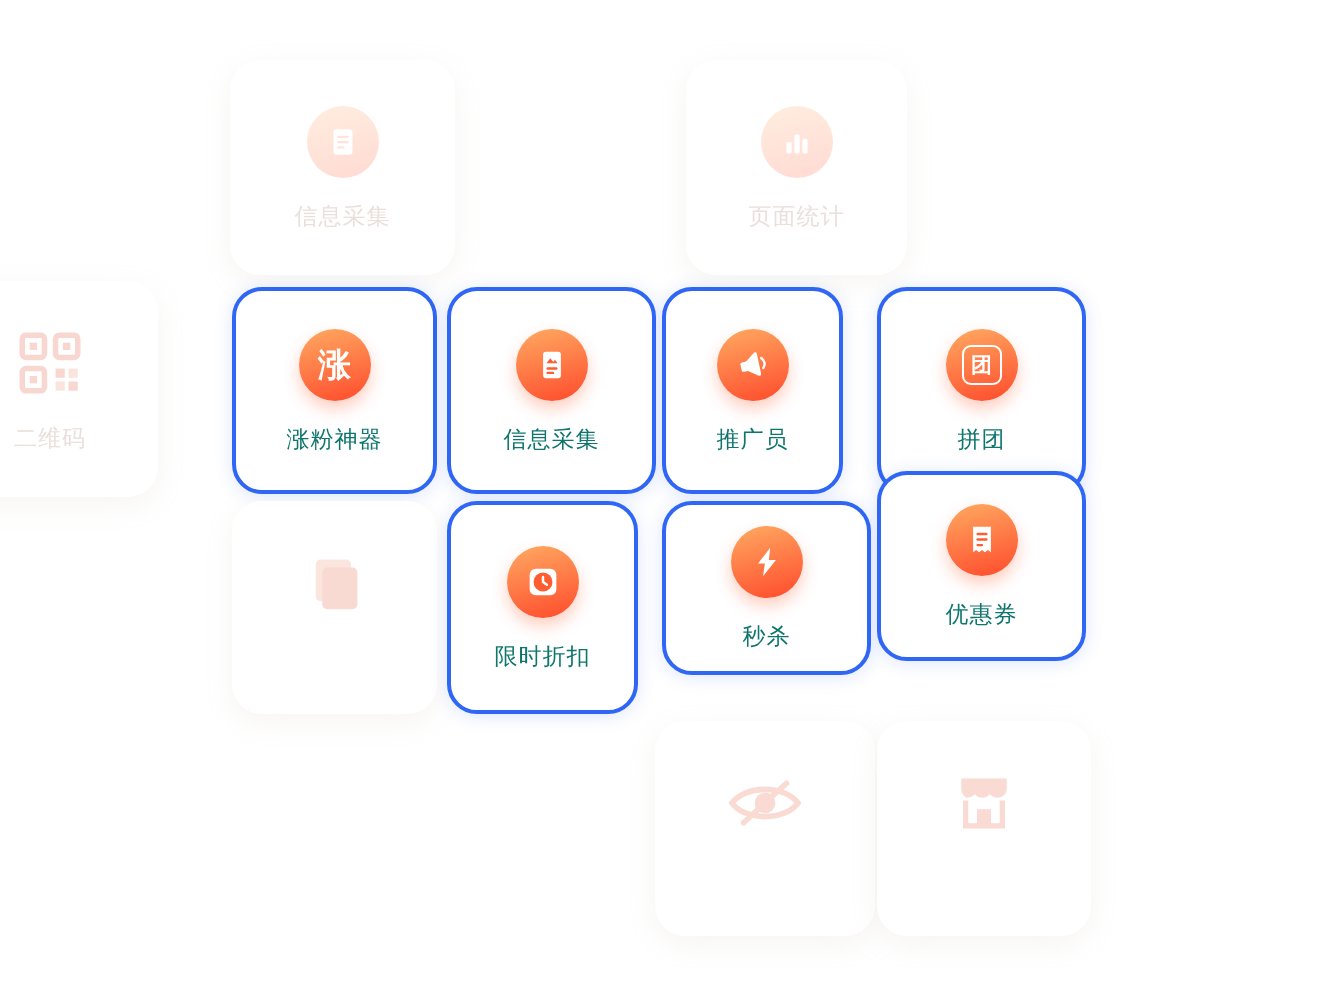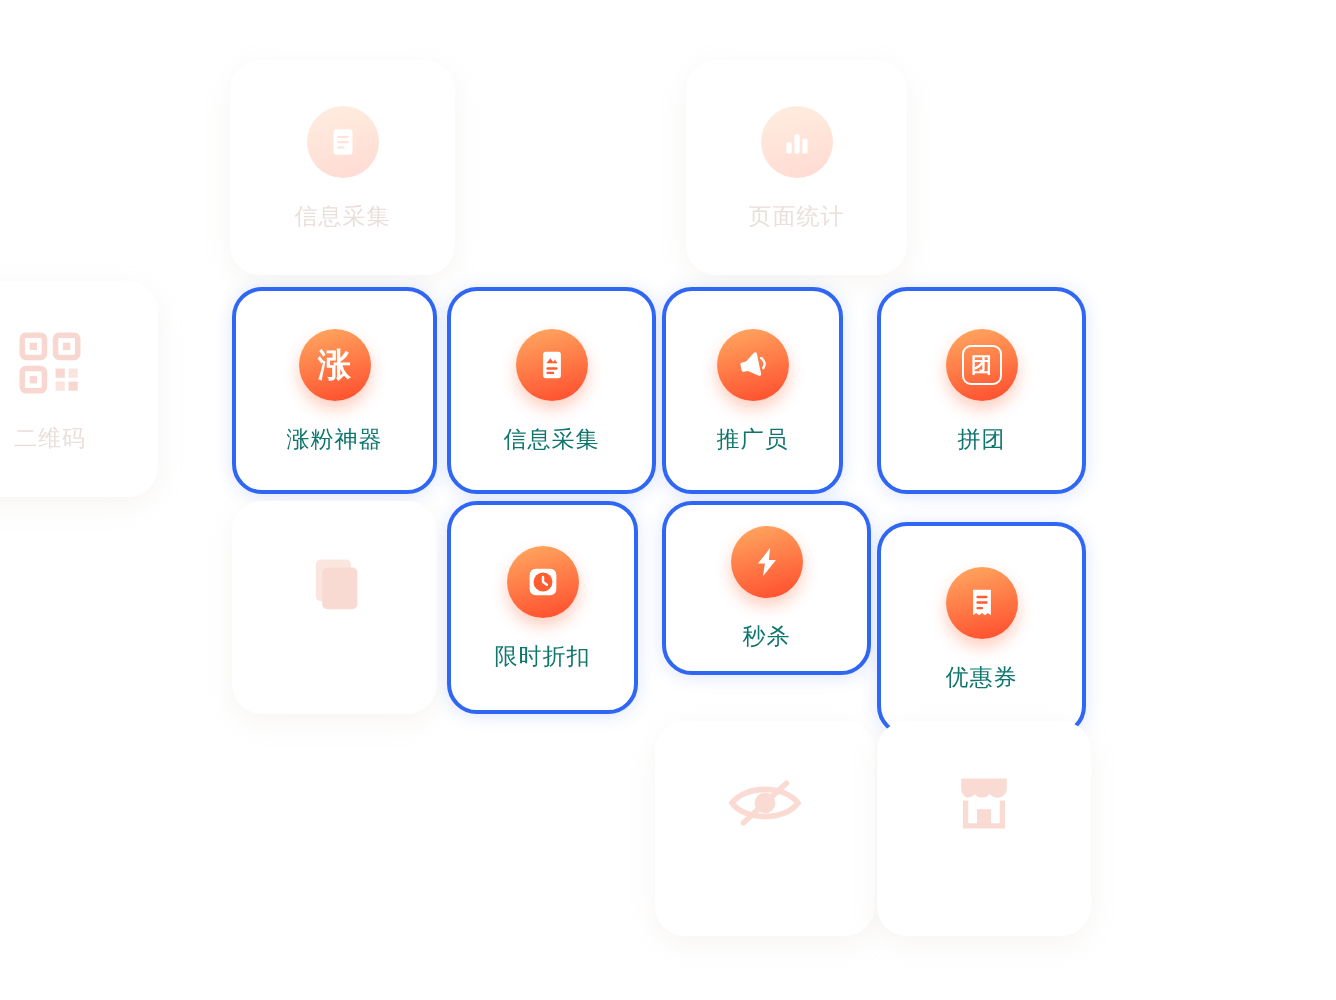--- a/index.html
+++ b/index.html
@@ -150,21 +150,21 @@
 
   <div class="card active" style="left:662px;top:501px;width:209px;height:174px">
     <div class="icon-circle">
       <svg viewBox="0 0 36 36" width="38" height="38" aria-hidden="true">
         <path d="M21 4.5 L9.5 19.5 L16 19.5 L14.2 31.5 L26.5 16 L19.7 16 Z" fill="#ffffff"></path>
       </svg>
     </div>
     <div class="label">秒杀</div>
   </div>
 
-  <div class="card active" style="left:877px;top:522px;width:209px;height:214px">
+  <div class="card active" style="left:877px;top:471px;width:209px;height:190px">
     <div class="icon-circle">
       <svg viewBox="0 0 36 36" width="40" height="40" aria-hidden="true">
         <path d="M10 6 h16 v23 l-2.7-1.9 -2.6 1.9 -2.7-1.9 -2.6 1.9 -2.7-1.9 -2.7 1.9 z" fill="#ffffff"></path>
         <rect x="13" y="11.5" width="10" height="2.2" rx="1.1" fill="#ff5c30"></rect>
         <rect x="13" y="16.5" width="10" height="2.2" rx="1.1" fill="#ff5c30"></rect>
         <rect x="13" y="21.5" width="6" height="2.2" rx="1.1" fill="#ff5c30"></rect>
       </svg>
     </div>
     <div class="label">优惠券</div>
   </div>

